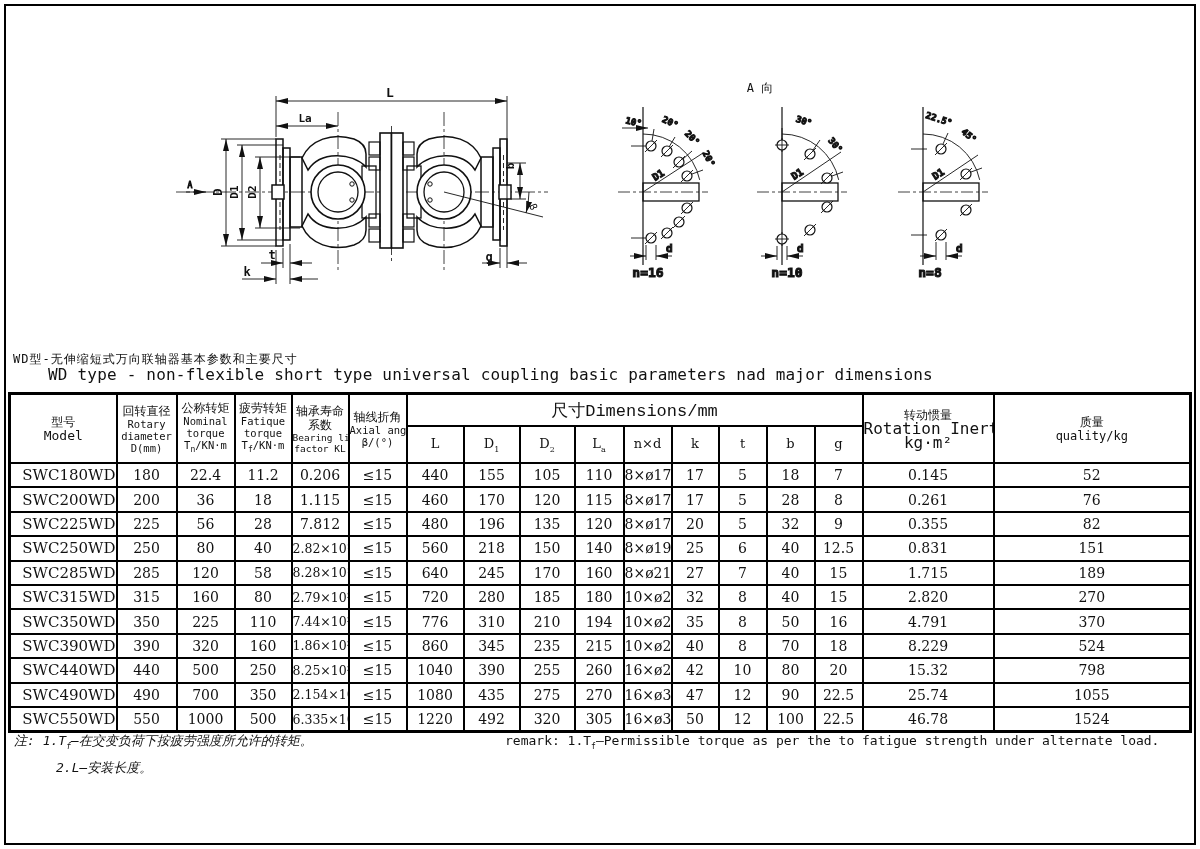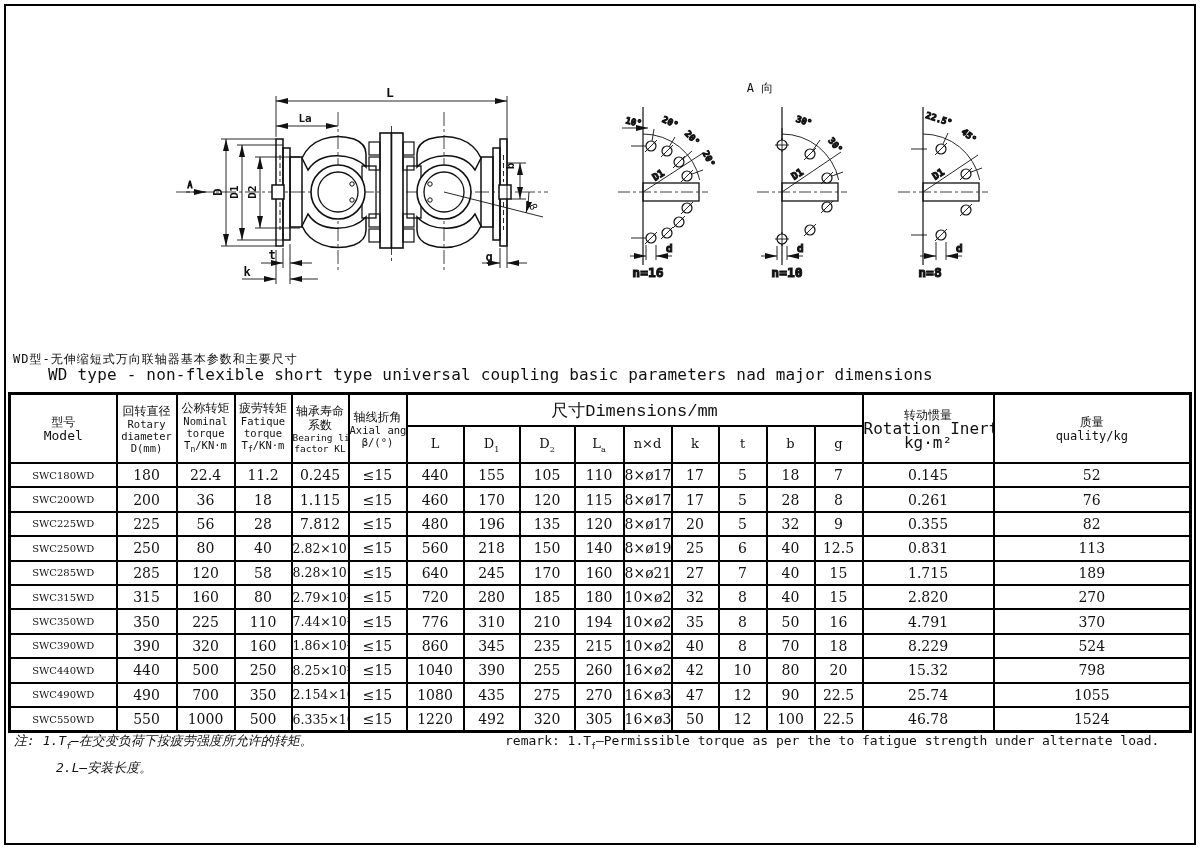--- a/index.html
+++ b/index.html
@@ -26,21 +26,21 @@
     border:2px solid #000;padding:0;margin:0;text-align:center;vertical-align:middle;
     overflow:hidden;white-space:nowrap;font-weight:normal;
   }
   table.spec thead tr.h1 th.group{height:30px;font-size:17px;font-family:Liberation Mono, monospace;}
   table.spec thead tr.h2 th{height:35px;font-size:13px;font-style:normal;}
   table.spec thead th .zh{font-size:12px;line-height:14px;font-family:"DejaVu Sans Mono",monospace;}
   table.spec thead th .en{font-size:10.5px;line-height:12px;font-family:"DejaVu Sans Mono",monospace;}
   table.spec thead th .en-s{font-size:9.5px;line-height:11px;font-family:"DejaVu Sans Mono",monospace;}
   table.spec sub{font-size:8px;}
   table.spec tbody td{height:22.4px;font-size:14px;}
-  table.spec tbody td:first-child{font-size:10px;}
+  table.spec tbody td:first-child{font-size:15px;text-align:right;}
   table.spec tbody td.small-exp{font-size:12.5px;}
 
   .notes{position:absolute;left:0;top:730px;width:1200px;font-size:13px;line-height:21px;}
   .notes sub{font-size:8px;}
   .note-zh{position:absolute;left:14px;top:0;font-style:italic;}
   .note-zh .l2{margin-left:42px;}
   .note-en{position:absolute;left:505px;top:0;}
   .note-en .l2{margin-left:57px;}
 </style>
 </head>
@@ -362,21 +362,21 @@
       <th><span>b</span><sub></sub></th>
       <th><span>g</span><sub></sub></th>
     </tr>
   </thead>
   <tbody>
       <tr>
         <td>SWC180WD</td>
         <td>180</td>
         <td>22.4</td>
         <td>11.2</td>
-        <td>0.245</td>
+        <td>0.206</td>
         <td>≤15</td>
         <td>440</td>
         <td>155</td>
         <td>105</td>
         <td>110</td>
         <td>8×ø17</td>
         <td>17</td>
         <td>5</td>
         <td>18</td>
         <td>7</td>
@@ -431,21 +431,21 @@
         <td>560</td>
         <td>218</td>
         <td>150</td>
         <td>140</td>
         <td>8×ø19</td>
         <td>25</td>
         <td>6</td>
         <td>40</td>
         <td>12.5</td>
         <td>0.831</td>
-        <td>113</td>
+        <td>151</td>
       </tr>
       <tr>
         <td>SWC285WD</td>
         <td>285</td>
         <td>120</td>
         <td>58</td>
         <td class="small-exp">8.28×10¹</td>
         <td>≤15</td>
         <td>640</td>
         <td>245</td>

